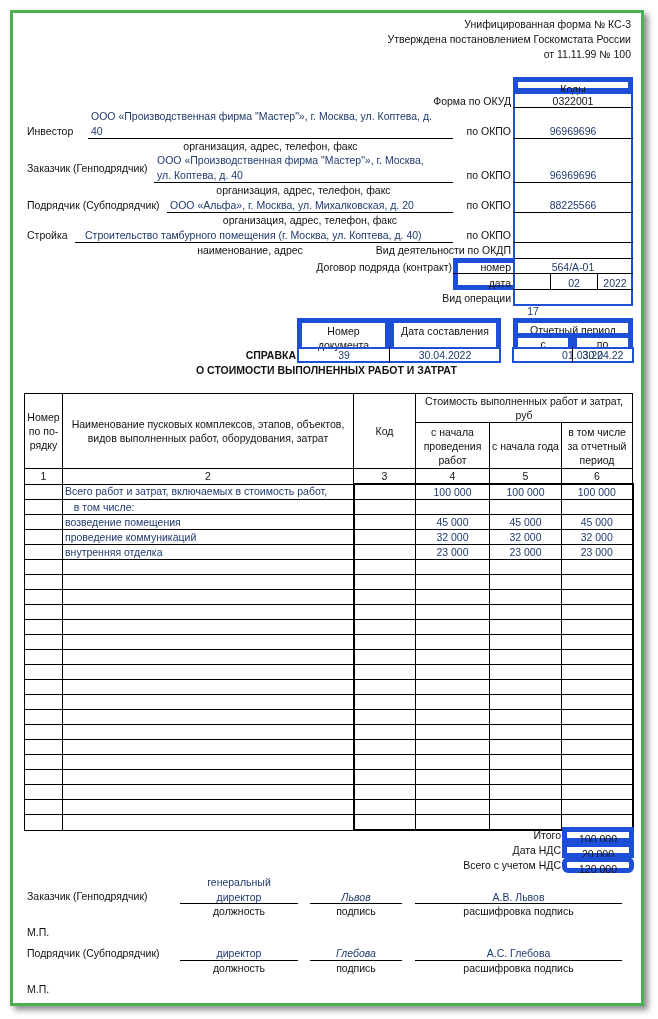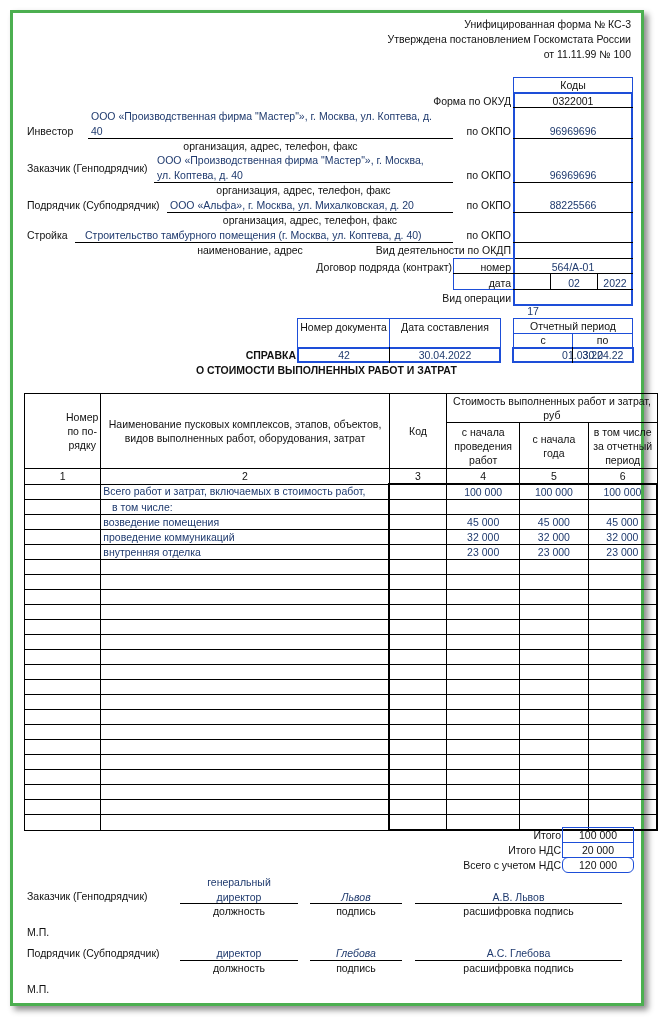--- a/index.html
+++ b/index.html
@@ -6,21 +6,21 @@
   body { width:658px; height:1019px; position:relative; overflow:hidden;
          font-family:"Liberation Sans", sans-serif; font-size:10.5px; color:#111; }
   .page { position:absolute; left:10px; top:10px; width:634px; height:996px;
           border:3px solid #4caf50; box-sizing:border-box; background:#fff;
           box-shadow:4px 4px 6px rgba(0,0,0,0.45); }
   .abs { position:absolute; white-space:nowrap; line-height:12px; }
   .val { color:#1f3a6e; }
   .r { text-align:right; }
   .c { text-align:center; }
   .uline { position:absolute; height:0; border-top:1px solid #000; }
-  .box { position:absolute; box-sizing:border-box; border:1px solid #1d4ed8; text-align:center; line-height:14px; }
+  .box { position:absolute; box-sizing:border-box; border:5px solid #1d4ed8; text-align:center; line-height:14px; }
   .thick { border-width:2px; }
   table.main { position:absolute; left:24px; top:393px; border-collapse:collapse; table-layout:fixed; }
   table.main td { border:1px solid #000; padding:0 2px; height:14px; line-height:13px; font-size:10.5px; overflow:hidden; white-space:nowrap; }
   table.main .hdr td { text-align:center; white-space:normal; line-height:14px; }
   table.main td.num { text-align:center; color:#1f3a6e; }
   table.main td.name { color:#1f3a6e; }
   table.main td.tl { border-left:2px solid #000; }
   table.main td.tr { border-right:2px solid #000; }
   table.main tr.first td.bt { border-top:2px solid #000; }
   table.main tr.last td.bb { border-bottom:2px solid #000; }
@@ -97,21 +97,21 @@
 
 <div class="abs" style="left:27px;top:229px;">Стройка</div>
 <div class="abs val" style="left:85px;top:229px;">Строительство тамбурного помещения (г. Москва, ул. Коптева, д. 40)</div>
 <div class="uline" style="left:75px;width:378px;top:242px;"></div>
 <div class="abs c" style="left:150px;width:200px;top:244px;">наименование, адрес</div>
 
 <div class="box" style="left:297px;top:318px;width:93px;height:30px;border-bottom:none;line-height:14px;padding-top:1px;">Номер документа</div>
 <div class="box" style="left:389px;top:318px;width:112px;height:30px;border-bottom:none;line-height:14px;padding-top:1px;">Дата составления</div>
 <div class="abs r" style="right:362px;top:349px;font-weight:bold;">СПРАВКА</div>
 <div class="box thick" style="left:297px;top:347px;width:204px;height:16px;line-height:12px;"></div>
-<div class="abs c val" style="left:299px;width:90px;top:349px;">42</div>
+<div class="abs c val" style="left:299px;width:90px;top:349px;">39</div>
 <div style="position:absolute;left:389px;top:347px;width:0;height:16px;border-left:1px solid #000;"></div>
 <div class="abs c val" style="left:390px;width:110px;top:349px;">30.04.2022</div>
 
 <div class="box" style="left:513px;top:318px;width:120px;height:16px;border-bottom:none;">Отчетный период</div>
 <div class="box" style="left:513px;top:333px;width:60px;height:15px;border-bottom:none;line-height:13px;">с</div>
 <div class="box" style="left:572px;top:333px;width:61px;height:15px;border-bottom:none;line-height:13px;">по</div>
 <div class="box thick" style="left:512px;top:347px;width:122px;height:16px;"></div>
 <div class="abs c val" style="left:513px;width:59px;top:349px;margin-left:40px;">01.03.22</div>
 <div style="position:absolute;left:572px;top:347px;width:0;height:16px;border-left:1px solid #000;"></div>
 <div class="abs c val" style="left:573px;width:60px;top:349px;">30.04.22</div>
@@ -122,21 +122,21 @@
   <colgroup>
     <col style="width:38px">
       <col style="width:291px">
       <col style="width:62px">
     <col style="width:74px">
       <col style="width:72px">
       <col style="width:71px">
   </colgroup>
   <tbody id="tbody">
     <tr class="hdr">
-      <td rowspan="2" style="height:74px;padding-left:41px;">Номер по по-рядку</td>
+      <td rowspan="2" style="height:74px;">Номер по по-рядку</td>
       <td rowspan="2">Наименование пусковых комплексов, этапов, объектов, видов выполненных работ, оборудования, затрат</td>
       <td rowspan="2">Код</td>
       <td colspan="3" style="height:28px;">Стоимость выполненных работ и затрат, руб</td>
     </tr>
     <tr class="hdr">
       <td style="height:44px;">с начала проведения работ</td>
       <td>с начала года</td>
       <td>в том числе за отчетный период</td>
     </tr>
     <tr class="hdr" id="colnums">
@@ -329,21 +329,21 @@
         <td class="bt bb tl"></td>
         <td class="num bt bb"></td>
         <td class="num bt bb"></td>
         <td class="num bt bb tr"></td>
       </tr>
     </tbody>
 </table>
 
 <div class="abs r" style="right:97px;top:829px;">Итого</div>
 <div class="box" style="left:562px;top:827px;width:72px;height:16px;">100 000</div>
-<div class="abs r" style="right:97px;top:844px;">Итого НДС</div>
+<div class="abs r" style="right:97px;top:844px;">Дата НДС</div>
 <div class="box" style="left:562px;top:842px;width:72px;height:16px;">20 000</div>
 <div class="abs r" style="right:97px;top:859px;">Всего с учетом НДС</div>
 <div class="box" style="left:562px;top:857px;width:72px;height:16px;border-radius:6px;">120 000</div>
 
 <div class="abs" style="left:27px;top:890px;">Заказчик (Генподрядчик)</div>
 <div class="sig-label val" style="left:180px;width:118px;top:876px;">генеральный</div>
 <div class="sig-label val" style="left:180px;width:118px;top:891px;">директор</div>
 <div class="uline" style="left:180px;width:118px;top:903px;"></div>
 <div class="sig-label" style="left:180px;width:118px;top:905px;">должность</div>
 <div class="sig-label val italic" style="left:310px;width:92px;top:891px;">Львов</div>

